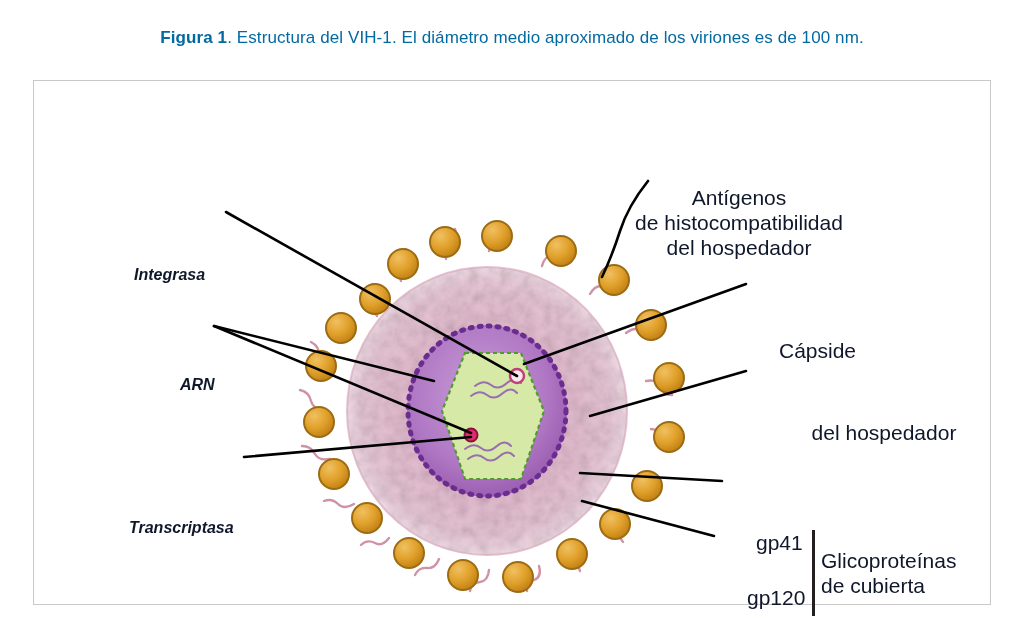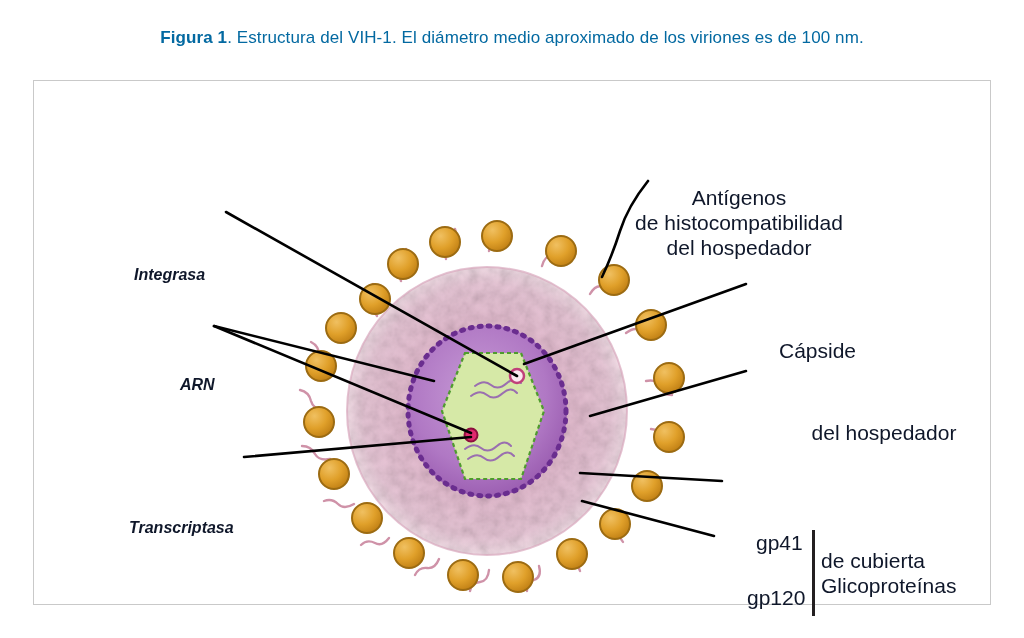--- a/index.html
+++ b/index.html
@@ -230,17 +230,17 @@
 
   <div class="lbl lbl-plain lbl-center" id="lbl-cubierta">
     <div>del hospedador</div>
   </div>
 
   <div class="lbl lbl-plain" id="lbl-gp41">gp41</div>
   <div class="lbl lbl-plain" id="lbl-gp120">gp120</div>
 
   <div id="glico-bracket"></div>
   <div class="lbl lbl-plain" id="lbl-glico">
+    <div>Glicoproteínas</div>
     <div>de cubierta</div>
-    <div>Glicoproteínas</div>
   </div>
 
 </div>
 
 </body></html>

